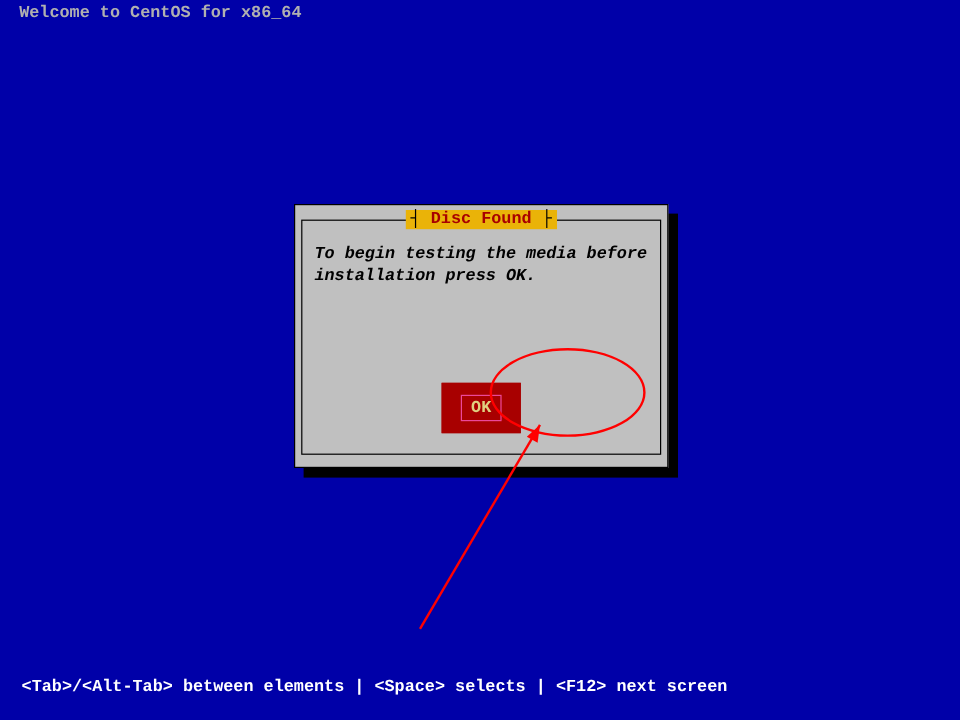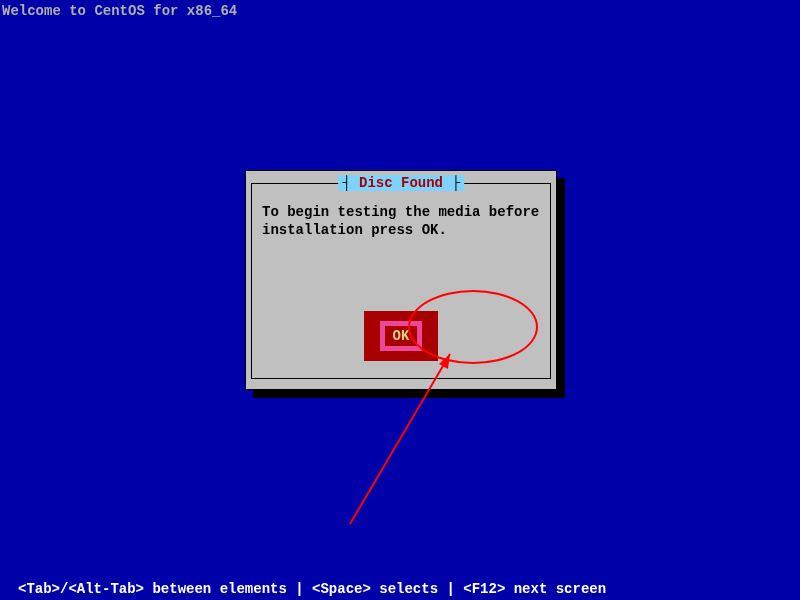--- a/index.html
+++ b/index.html
@@ -12,26 +12,26 @@
       height: 600px;
       background: #0000a8;
       font-family: 'Courier New', monospace;
       font-size: 14px;
       font-weight: bold;
       position: relative;
       overflow: hidden;
     }
     .header {
       color: #b0b0b0;
-      padding: 3px 2px;
+      padding: 3px 16px;
       font-size: 14px;
     }
     .footer {
       position: absolute;
-      bottom: 3px;
+      bottom: 19px;
       left: 18px;
       color: #ffffff;
       font-size: 14px;
     }
     .dialog-shadow {
       position: absolute;
       left: 253px;
       top: 178px;
       width: 312px;
       height: 220px;
@@ -52,39 +52,40 @@
       top: 12px;
       right: 5px;
       bottom: 10px;
       border: 1px solid #000000;
     }
     .dialog-title {
       position: absolute;
       top: 4px;
       left: 50%;
       transform: translateX(-50%);
-      background: #7dd3fc;
+      background: #eab308;
       padding: 0 4px;
       color: #a80000;
       font-weight: bold;
       z-index: 2;
     }
     .title-bracket {
       color: #000000;
     }
     .dialog-body {
       position: absolute;
       left: 16px;
       top: 32px;
       right: 16px;
       color: #000000;
       line-height: 18px;
     }
     .dialog-para1 {
       margin-bottom: 14px;
+      font-style: italic;
     }
     .button-row {
       position: absolute;
       bottom: 28px;
       left: 0;
       right: 0;
       display: flex;
       justify-content: space-around;
       padding: 0 30px;
     }
@@ -104,21 +105,21 @@
     .btn {
       background: #a80000;
       color: #e0d080;
       padding: 8px 14px;
       border: 2px solid #a80000;
       position: relative;
       z-index: 1;
       cursor: pointer;
     }
     .btn-inner {
-      border: 5px solid #ec4899;
+      border: 1px solid #ec4899;
       padding: 2px 8px;
       display: inline-block;
     }
     .annotation-ellipse {
       position: absolute;
       left: 408px;
       top: 290px;
       width: 130px;
       height: 74px;
       border: 2px solid #ff0000;

